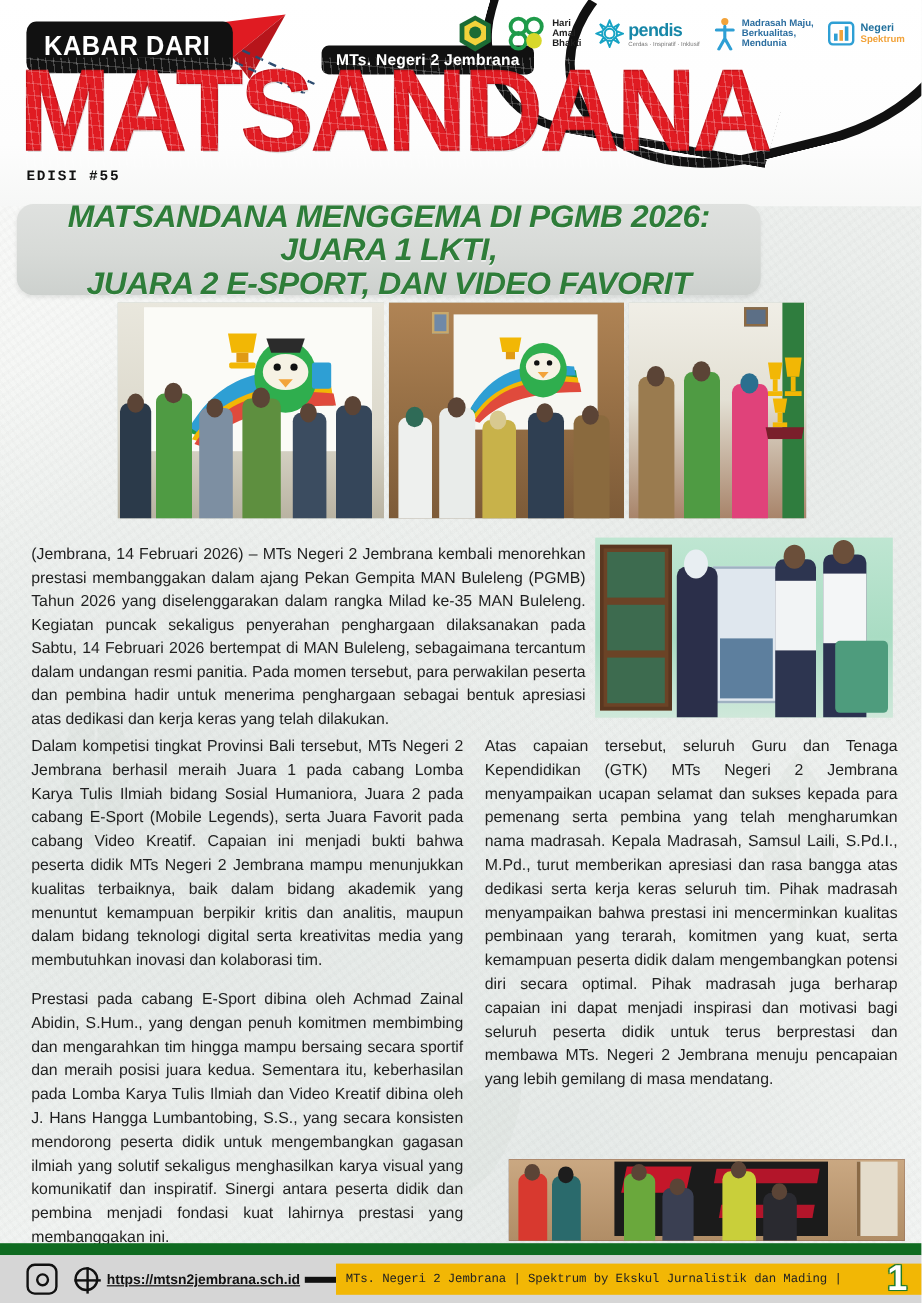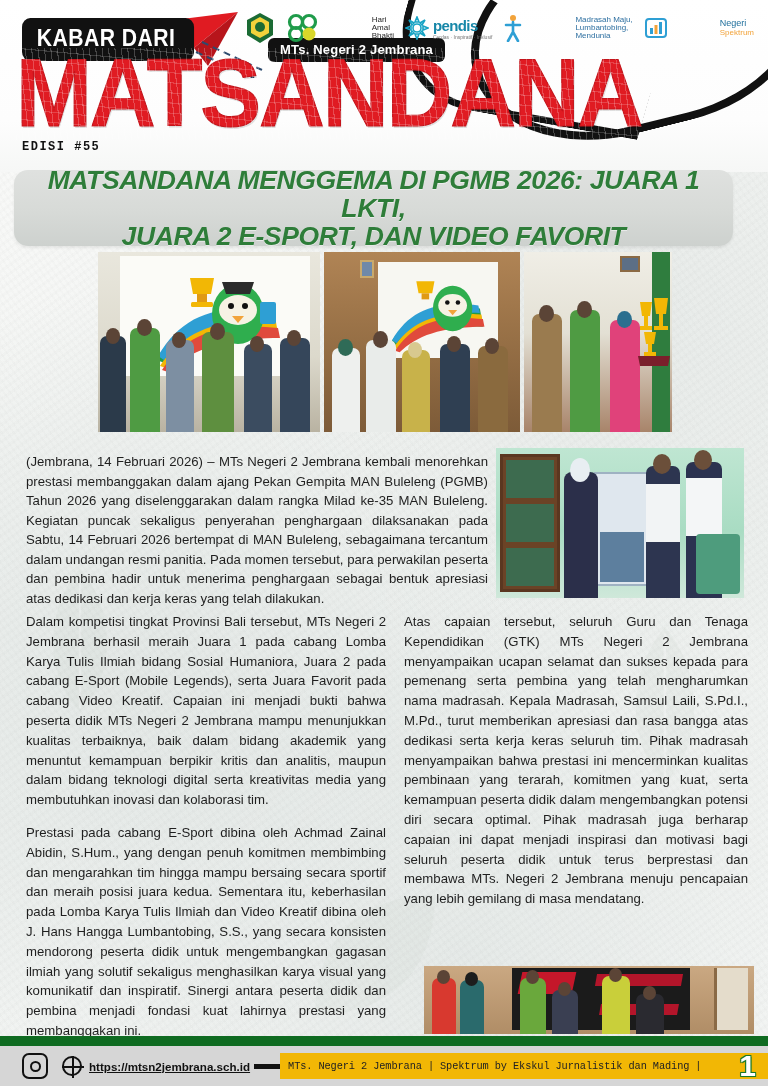--- a/index.html
+++ b/index.html
@@ -98,25 +98,25 @@
     font-size:14.5px; font-weight:700; color:#111; letter-spacing:.3px;
   }
   .plane{ position:absolute; left:150px; top:8px; width:120px; height:70px; }
 
   
   .logos{
     position:absolute; right:14px; top:12px;
     display:flex; align-items:center; gap:11px;
   }
   .logo{ display:flex; align-items:center; gap:4px; }
-  .logo-txt{ font-size:8px; line-height:1.02; font-weight:400;margin-left:48px; }
+  .logo-txt{ font-size:8px; line-height:1.02; font-weight:700; }
 
   
   .headline-wrap{
-    position:absolute; left:14px; top:170px; width:719px; height:76px;
+    position:absolute; left:14px; top:170px; width:620px; height:76px;
     background:linear-gradient(180deg,#dfe1df 0%,#d7dad7 55%,#cdd1ce 100%);
     border-radius:14px;
     box-shadow:0 2px 3px rgba(0,0,0,.07);
     display:flex; align-items:center; justify-content:center;
   }
   .headline{
     text-align:center; color:#2e7d39;
     font-size:26px; line-height:1.08; font-weight:900;
     font-style:italic; letter-spacing:-.4px;
     font-family:"Liberation Sans Narrow","Liberation Sans", sans-serif;
@@ -290,21 +290,21 @@
         </div>
       </div>
 
       <div class="logo">
         <svg width="20" height="28" viewBox="0 0 20 28">
           <circle cx="10" cy="4" r="3" fill="#f2a33a"></circle>
           <path d="M10 8 L10 18 M10 18 L5 27 M10 18 L15 27 M3 11 L17 11" stroke="#2e9fd4" stroke-width="2.6" fill="none" stroke-linecap="round"></path>
         </svg>
         <div class="logo-txt" style="color:#2d6fa0">
           <div>Madrasah Maju,</div>
-          <div>Lumbantobing,</div>
+          <div>Berkualitas,</div>
           <div>Mendunia</div>
         </div>
       </div>
 
       <div class="logo">
         <svg width="24" height="24" viewBox="0 0 24 24">
           <rect x="2" y="3" width="20" height="18" rx="3" fill="none" stroke="#2e9fd4" stroke-width="2"></rect>
           <rect x="6" y="12" width="3" height="6" fill="#2e9fd4"></rect>
           <rect x="10.5" y="9" width="3" height="9" fill="#f2a33a"></rect>
           <rect x="15" y="6" width="3" height="12" fill="#2e9fd4"></rect>

